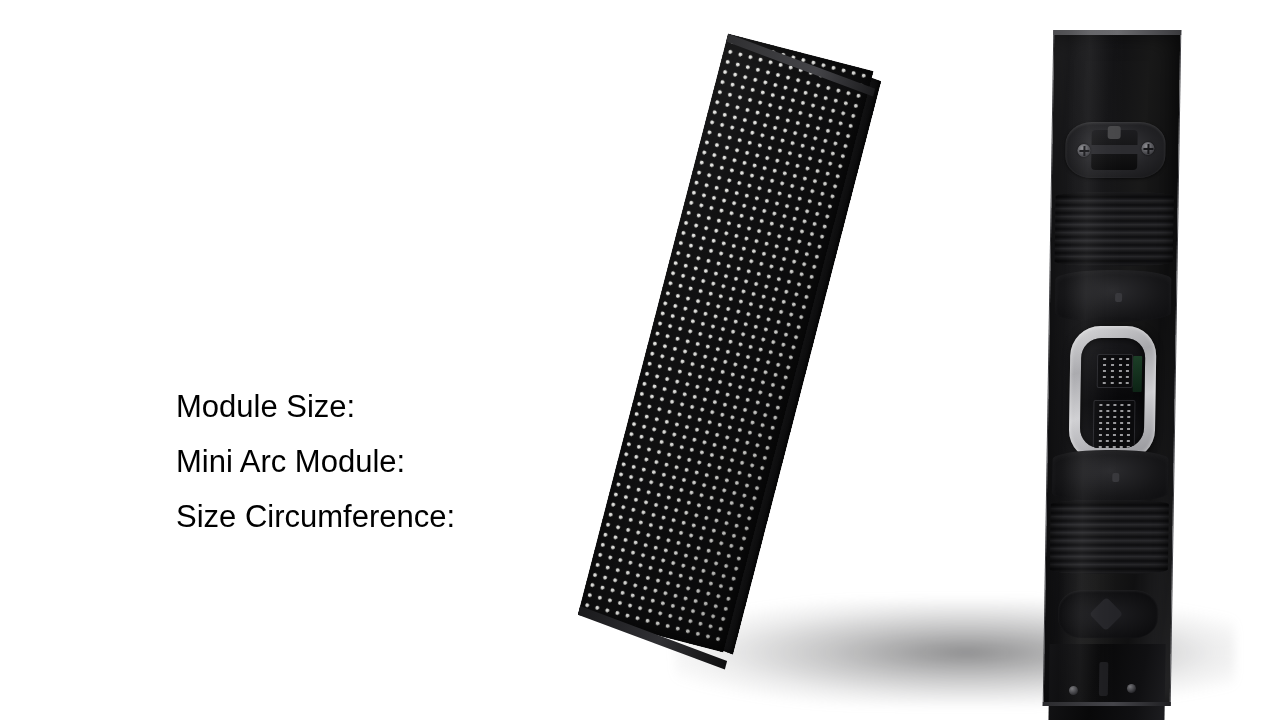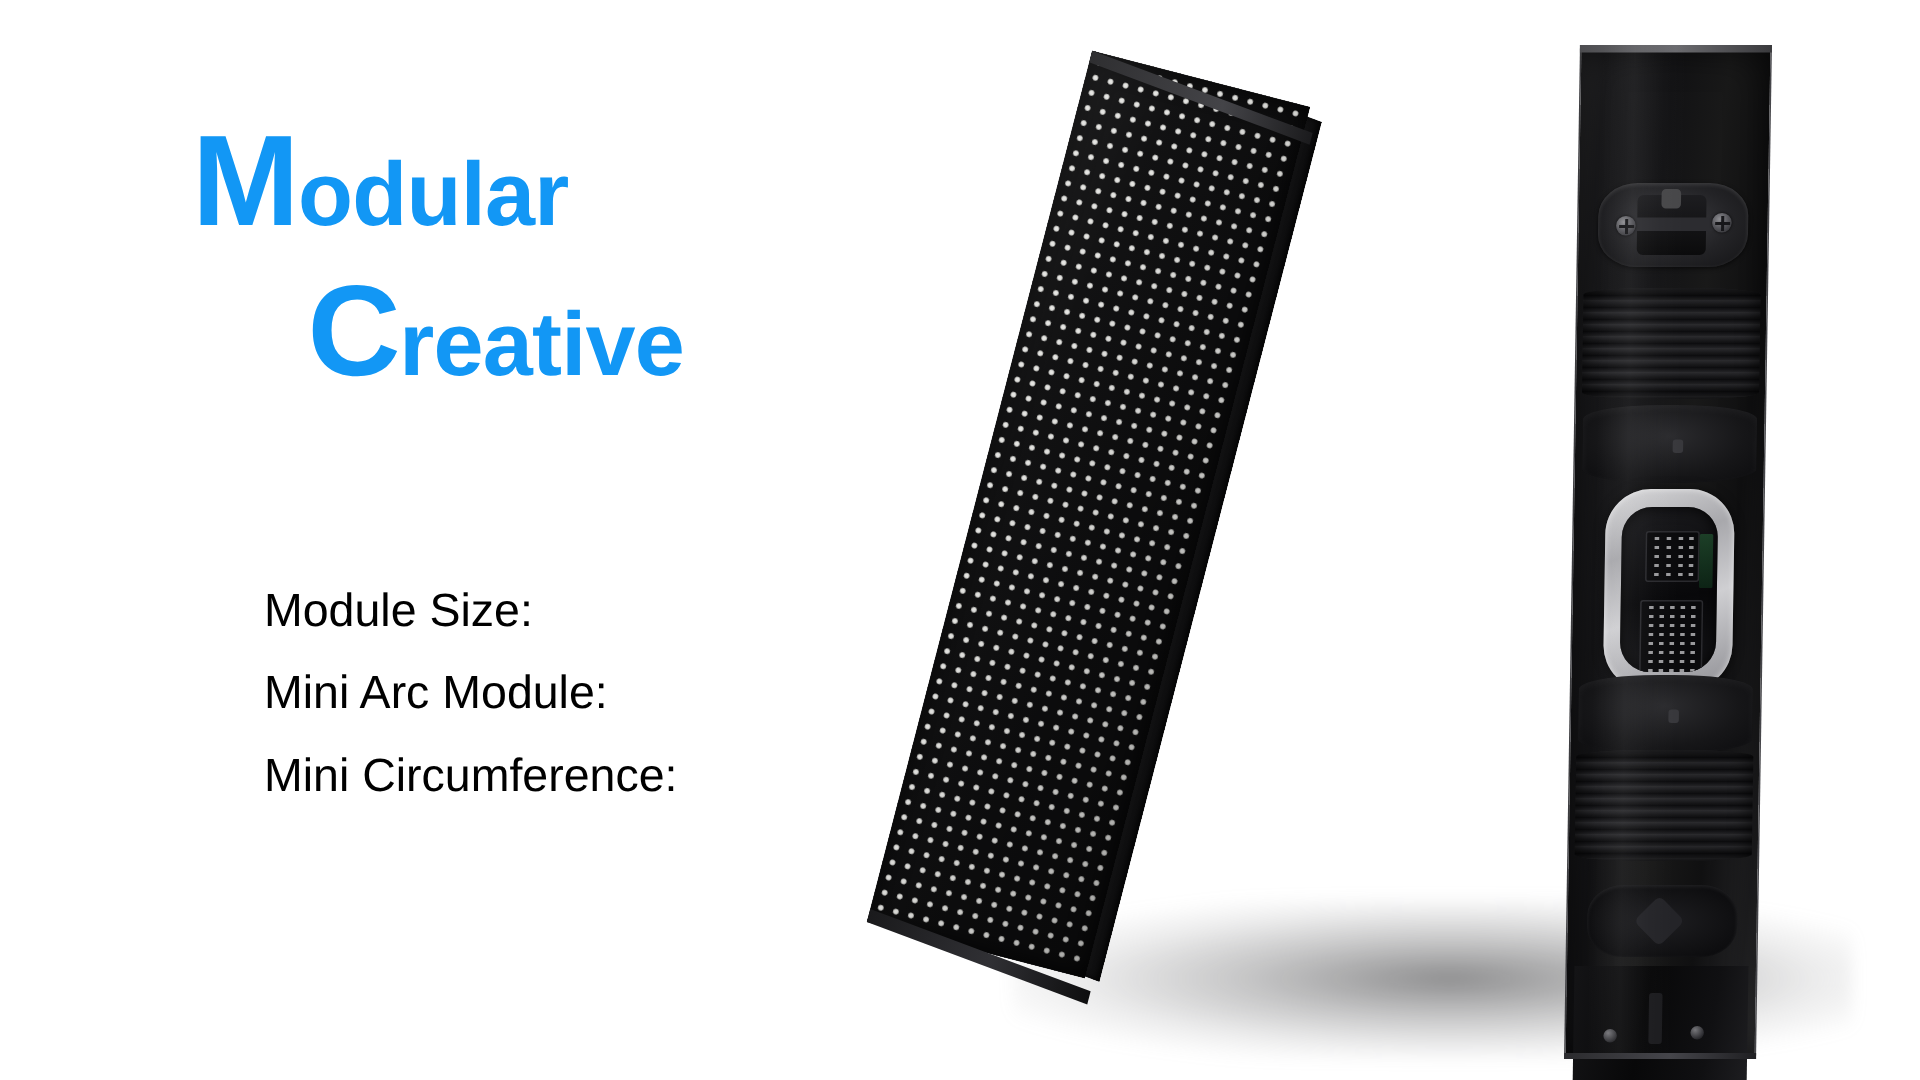--- a/index.html
+++ b/index.html
@@ -443,43 +443,35 @@
     background: linear-gradient(90deg, #1a1a1c, #303034 55%, #0e0e0f);
     transform: skewY(6deg);
     transform-origin: left bottom;
   }
 </style>
 </head>
 <body>
 
 <div id="slide">
 
-  <div class="headline">
-    <div class="title-line" id="title-modular">
-      <span class="cap">M</span><span class="rest">odular</span>
-    </div>
-    <div class="title-line" id="title-creative">
-      <span class="cap">C</span><span class="rest">reative</span>
-    </div>
-  </div>
 
   <div class="specs">
 
     <div class="spec-row" id="spec-row-0">
       <span class="spec-label">Module Size:</span>
       <span class="spec-period">.</span>
     </div>
 
     <div class="spec-row" id="spec-row-1">
       <span class="spec-label">Mini Arc Module:</span>
       <span class="spec-period">.</span>
     </div>
 
     <div class="spec-row" id="spec-row-2">
-      <span class="spec-label">Mini Circumference:</span>
+      <span class="spec-label">Size Circumference:</span>
       <span class="spec-period">.</span>
     </div>
 
   </div>
 
   <div class="product">
 
     <div class="drop-shadow"></div>
 
     <div class="rear-module">

